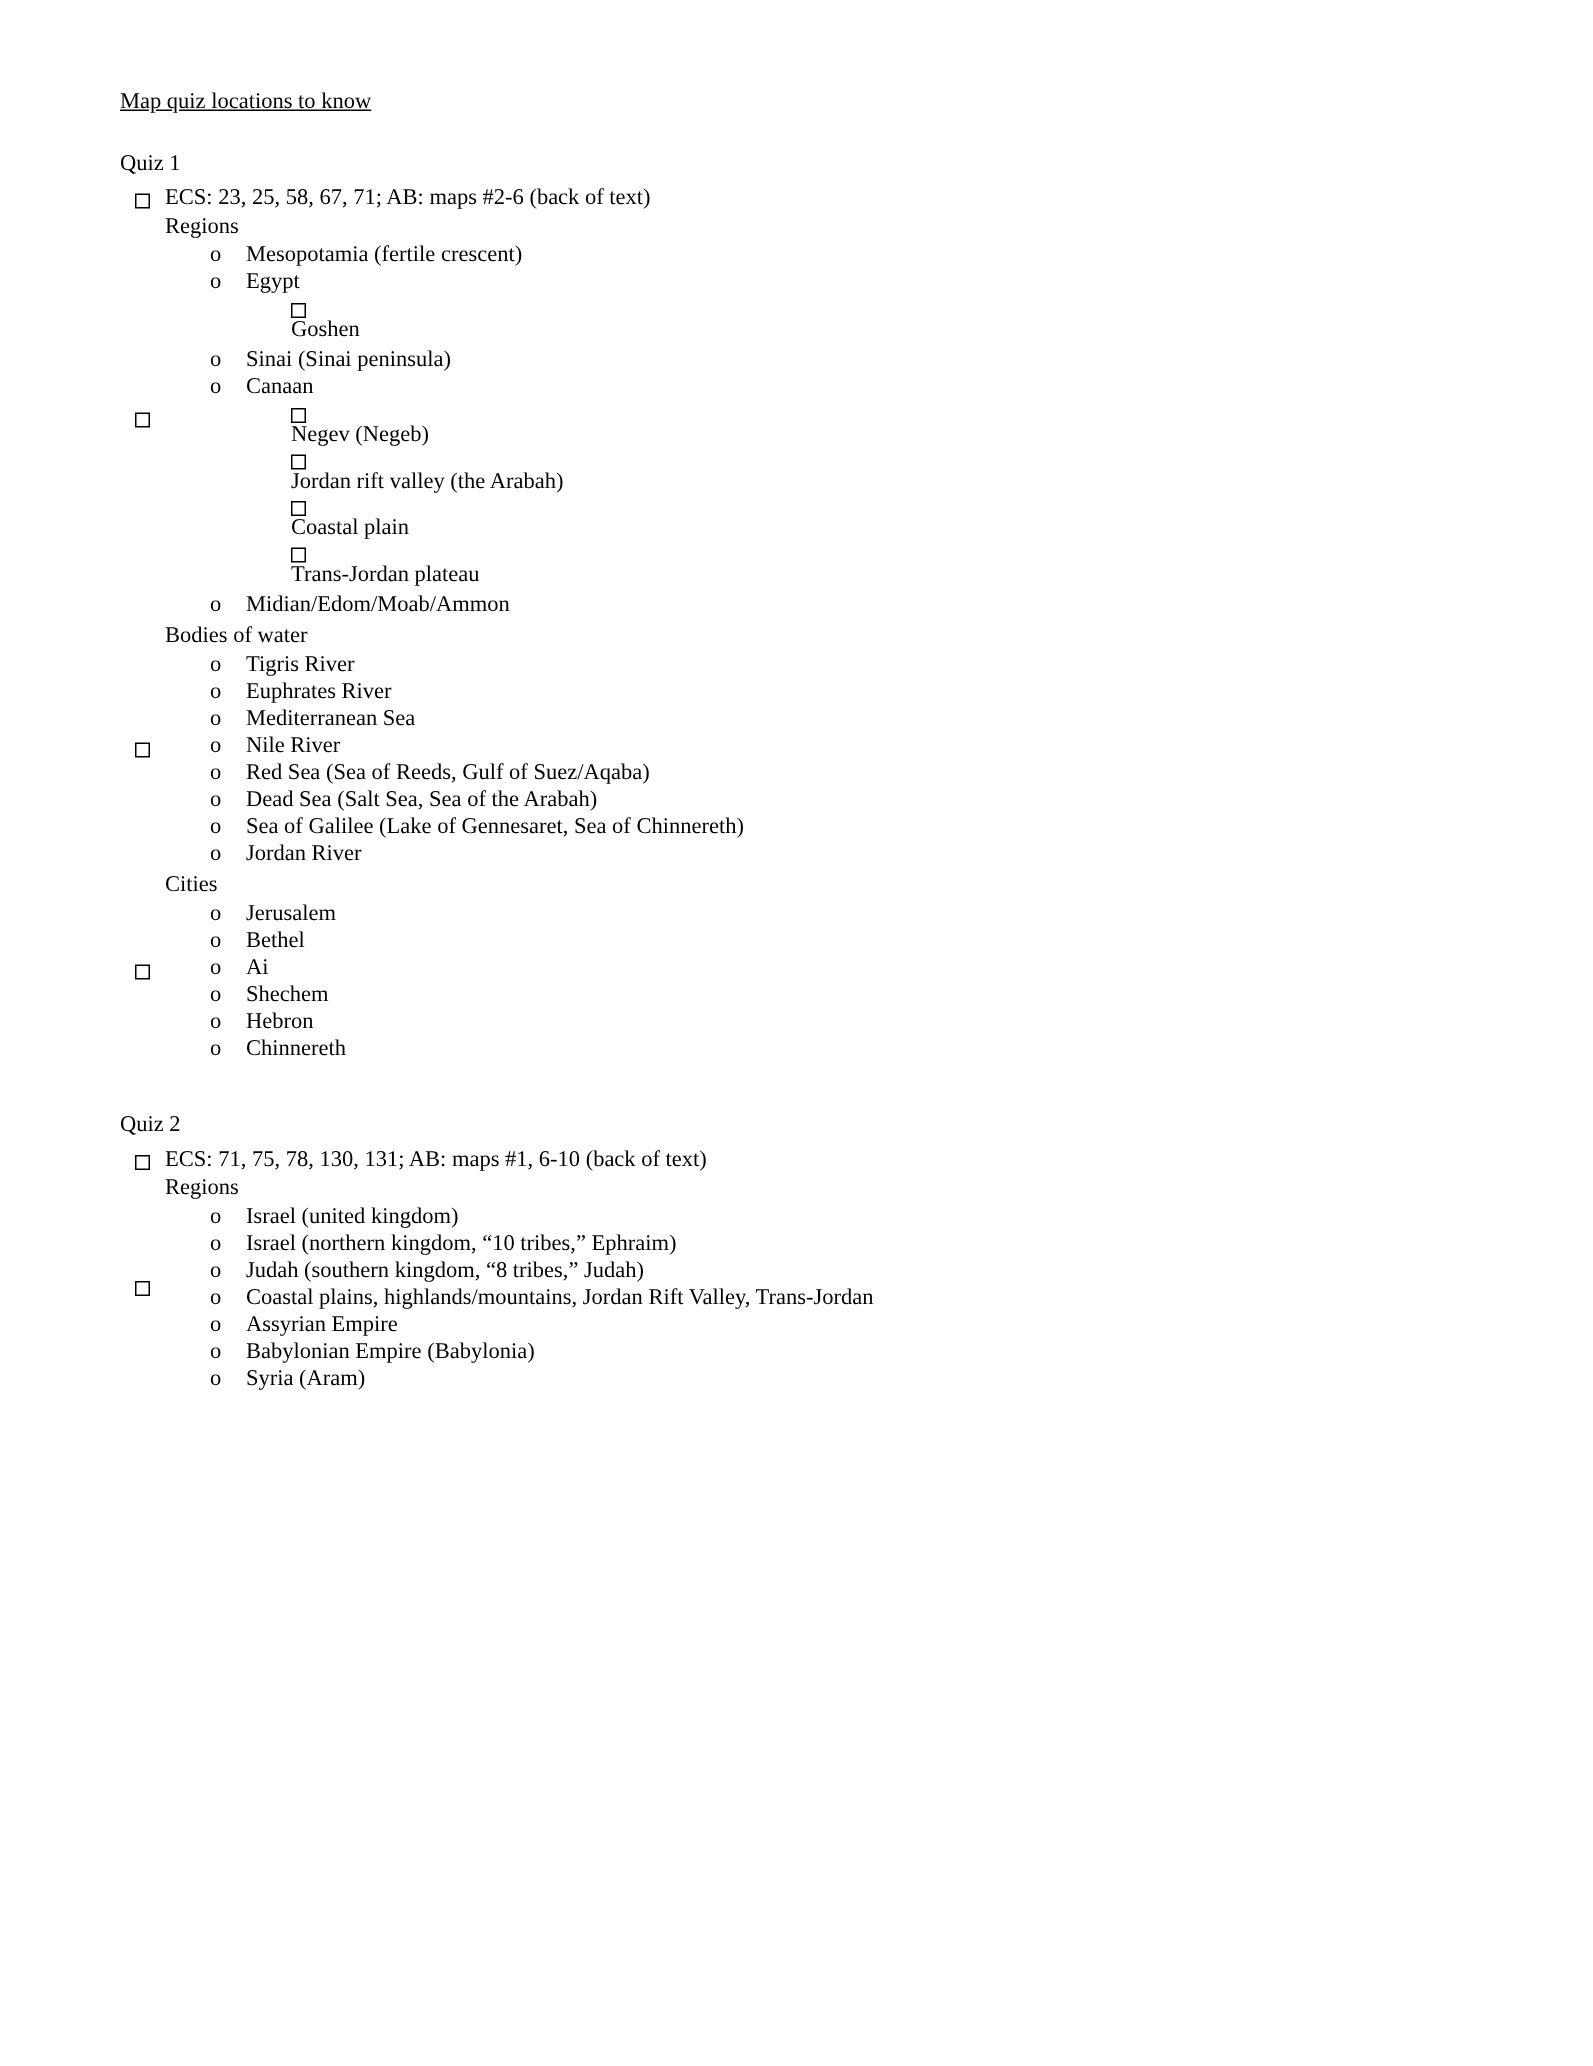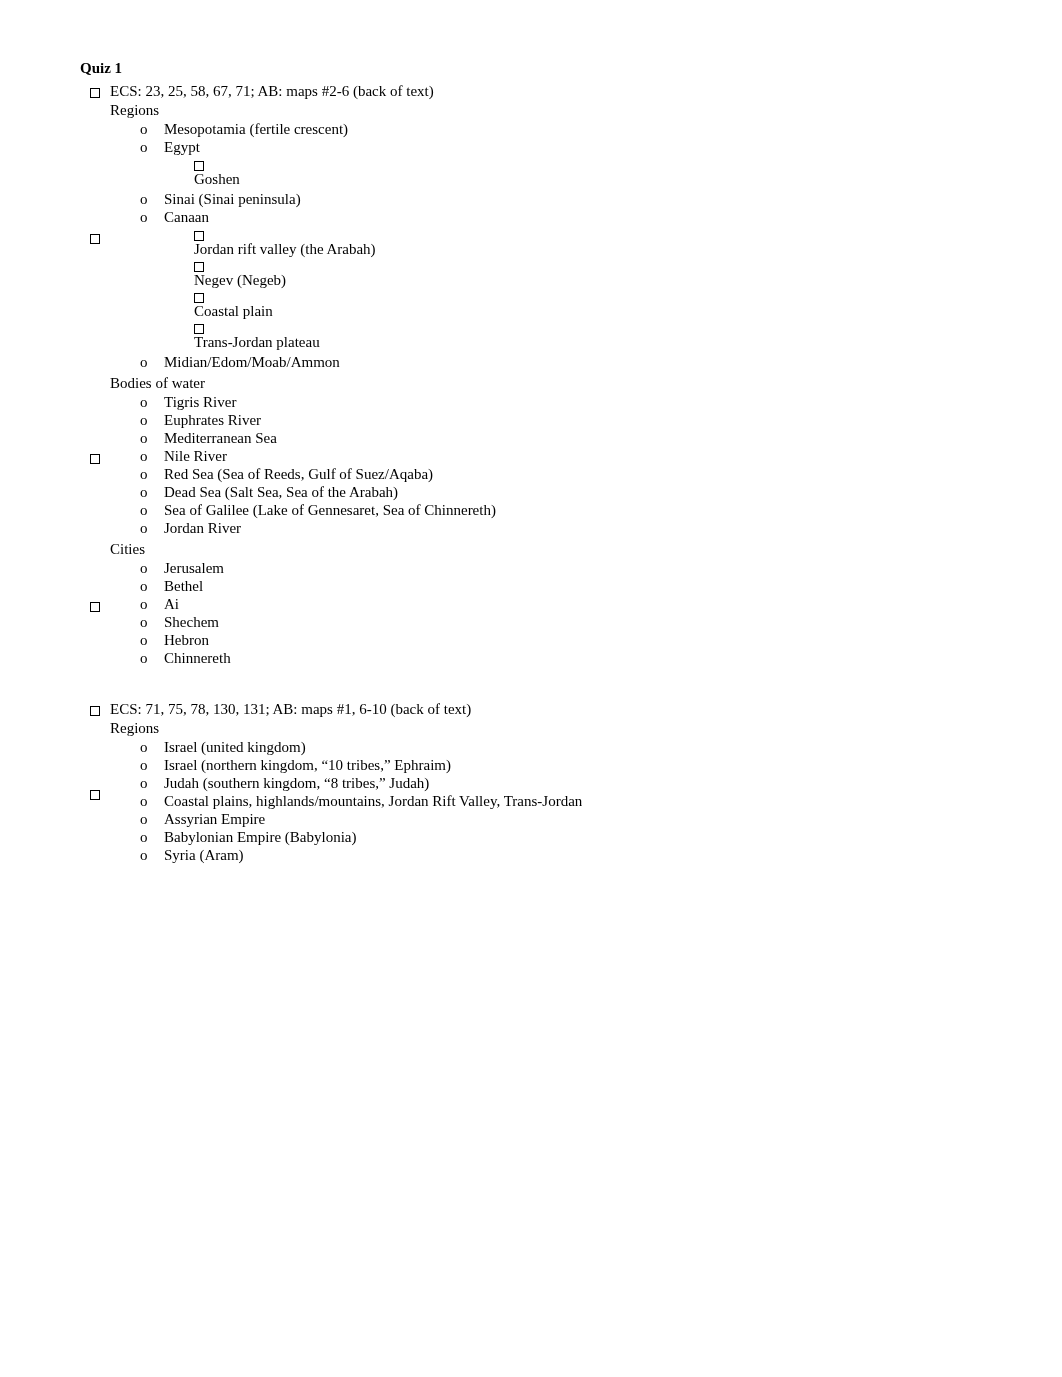--- a/index.html
+++ b/index.html
@@ -23,21 +23,21 @@
       text-decoration: underline;
       margin-bottom: 24px;
     }
 
     .quiz-section {
       margin-bottom: 32px;
     }
 
     .quiz-heading {
       font-size: 15px;
-      font-weight: bold;
+      font-weight: normal;
       margin-bottom: 6px;
     }
 
     .level1 {
       list-style: none;
       padding: 0;
       margin: 0;
     }
 
     .level1 > li {
@@ -101,20 +101,21 @@
 
     .li-text {
       flex: 1;
     }
   </style>
 </head>
 <body>
 
 <div>
 
+  <div class="page-title">Map quiz locations to know</div>
 
   <div class="quiz-section">
     <div class="quiz-heading">Quiz 1</div>
 
     <ul class="level1">
 
       <li>
         <span class="bullet-square"></span>
         <span class="li-text">ECS: 23, 25, 58, 67, 71; AB: maps #2-6 (back of text)</span>
       </li>
@@ -144,25 +145,25 @@
               <span class="bullet-o">o</span>
               <span class="li-text">Sinai (Sinai peninsula)</span>
             </li>
             <li>
               <span class="bullet-o">o</span>
               <span class="li-text">
                 Canaan
                 <ul class="level3">
                   <li>
                     <span class="bullet-sq-small"></span>
+                    <span class="li-text">Negev (Negeb)</span>
+                  </li>
+                  <li>
+                    <span class="bullet-sq-small"></span>
                     <span class="li-text">Jordan rift valley (the Arabah)</span>
-                  </li>
-                  <li>
-                    <span class="bullet-sq-small"></span>
-                    <span class="li-text">Negev (Negeb)</span>
                   </li>
                   <li>
                     <span class="bullet-sq-small"></span>
                     <span class="li-text">Coastal plain</span>
                   </li>
                   <li>
                     <span class="bullet-sq-small"></span>
                     <span class="li-text">Trans-Jordan plateau</span>
                   </li>
                 </ul>
@@ -246,20 +247,21 @@
               <span class="bullet-o">o</span>
               <span class="li-text">Chinnereth</span>
             </li>
           </ul>
         </span>
       </li>
     </ul>
   </div>
 
   <div class="quiz-section">
+    <div class="quiz-heading">Quiz 2</div>
 
     <ul class="level1">
 
       <li>
         <span class="bullet-square"></span>
         <span class="li-text">ECS: 71, 75, 78, 130, 131; AB: maps #1, 6-10 (back of text)</span>
       </li>
 
       <li>
         <span class="bullet-square"></span>

